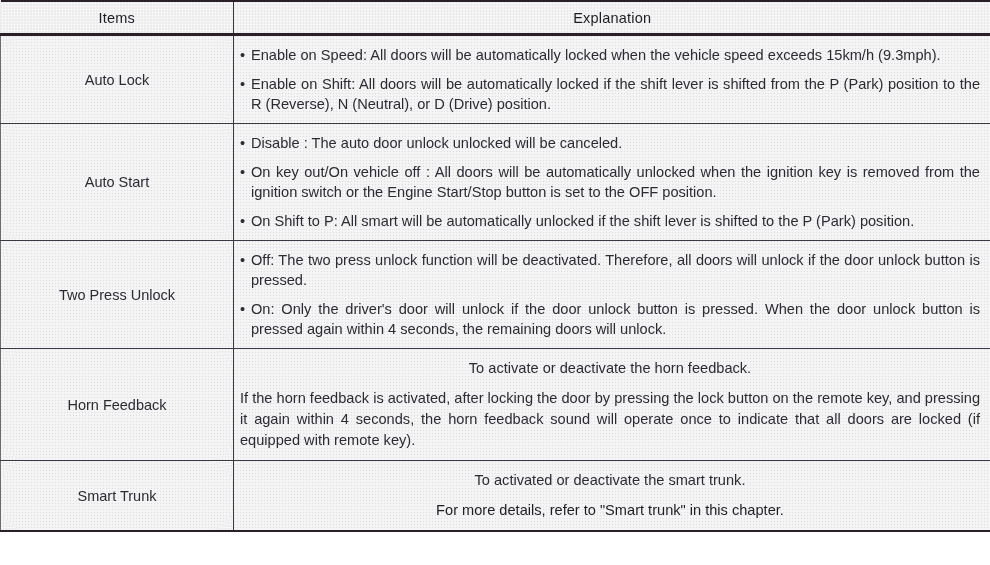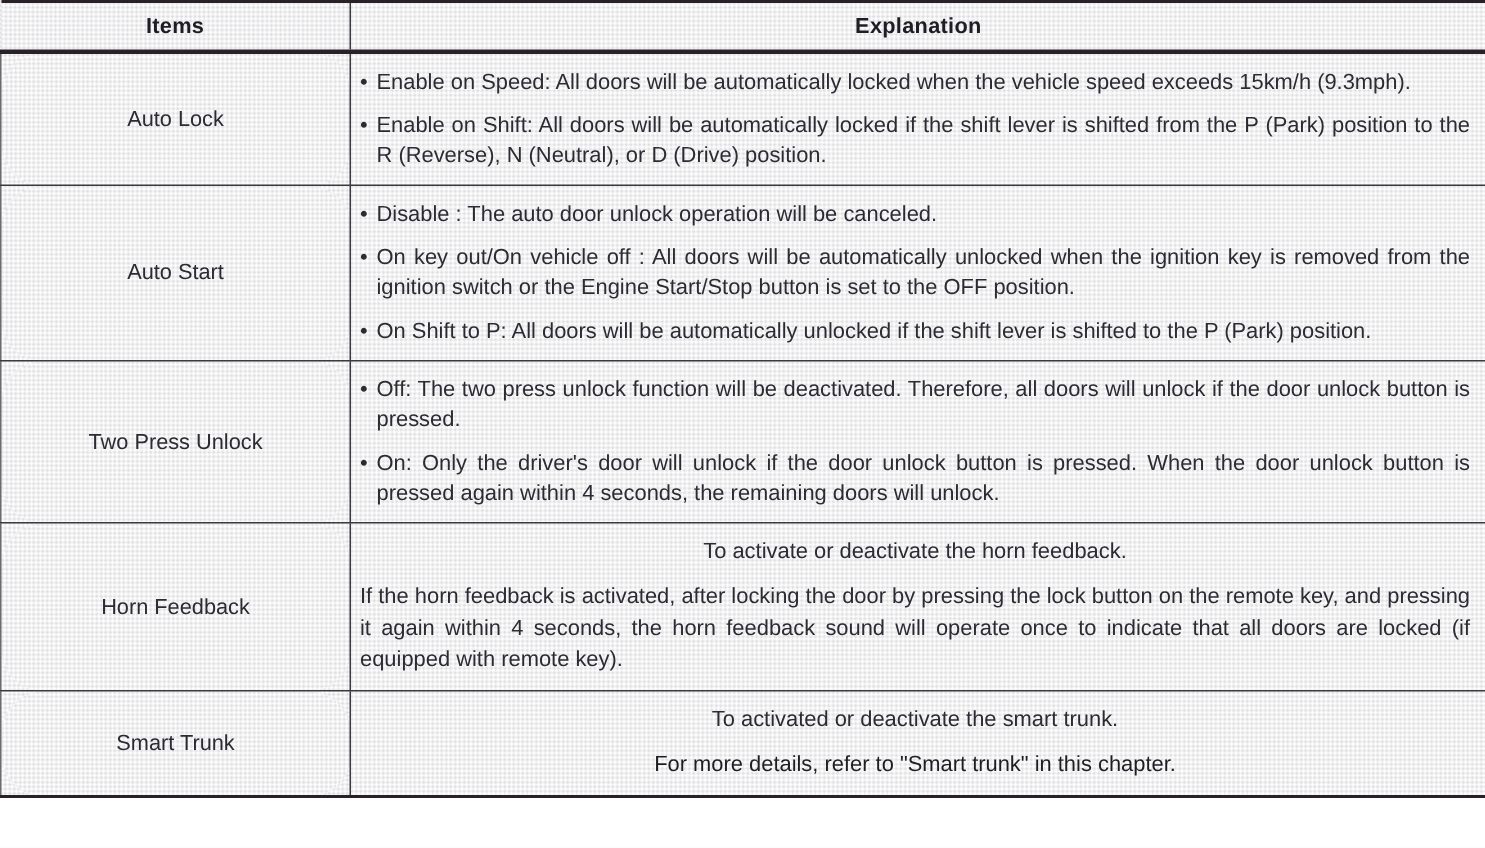--- a/index.html
+++ b/index.html
@@ -36,21 +36,21 @@
   col.col-explanation { width: 757px; }
 
   
   thead th {
     padding: 0;
     border: 0;
     height: 31px;
     vertical-align: middle;
     text-align: center;
     font-size: 14.5px;
-    font-weight: bold;
+    font-weight: normal;
     letter-spacing: 0.2px;
     color: #1d1d24;
     border-top: 2px solid #2a2028;
     border-bottom: 3px solid #2a2028;
   }
   thead th.th-items {
     border-right: 1px solid #3a3a42;
   }
 
   
@@ -150,23 +150,23 @@
               <li><span class="bullet-dot">•</span><span>Enable on Shift: All doors will be automatically locked if the shift lever is shifted from the P (Park) position to the R (Reverse), N (Neutral), or D (Drive) position.</span></li>
             </ul>
           </div>
         </td>
       </tr>
       <tr class="table-row">
         <td class="cell-item texture">Auto Start</td>
         <td class="cell-explanation texture">
           <div class="explanation-inner">
             <ul class="bullets">
-              <li><span class="bullet-dot">•</span><span>Disable : The auto door unlock operation will be canceled.</span></li>
+              <li><span class="bullet-dot">•</span><span>Disable : The auto door unlock unlocked will be canceled.</span></li>
               <li><span class="bullet-dot">•</span><span>On key out/On vehicle off : All doors will be automatically unlocked when the ignition key is removed from the ignition switch or the Engine Start/Stop button is set to the OFF position.</span></li>
-              <li><span class="bullet-dot">•</span><span>On Shift to P: All doors will be automatically unlocked if the shift lever is shifted to the P (Park) position.</span></li>
+              <li><span class="bullet-dot">•</span><span>On Shift to P: All smart will be automatically unlocked if the shift lever is shifted to the P (Park) position.</span></li>
             </ul>
           </div>
         </td>
       </tr>
       <tr class="table-row">
         <td class="cell-item texture">Two Press Unlock</td>
         <td class="cell-explanation texture">
           <div class="explanation-inner">
             <ul class="bullets">
               <li><span class="bullet-dot">•</span><span>Off: The two press unlock function will be deactivated. Therefore, all doors will unlock if the door unlock button is pressed.</span></li>

